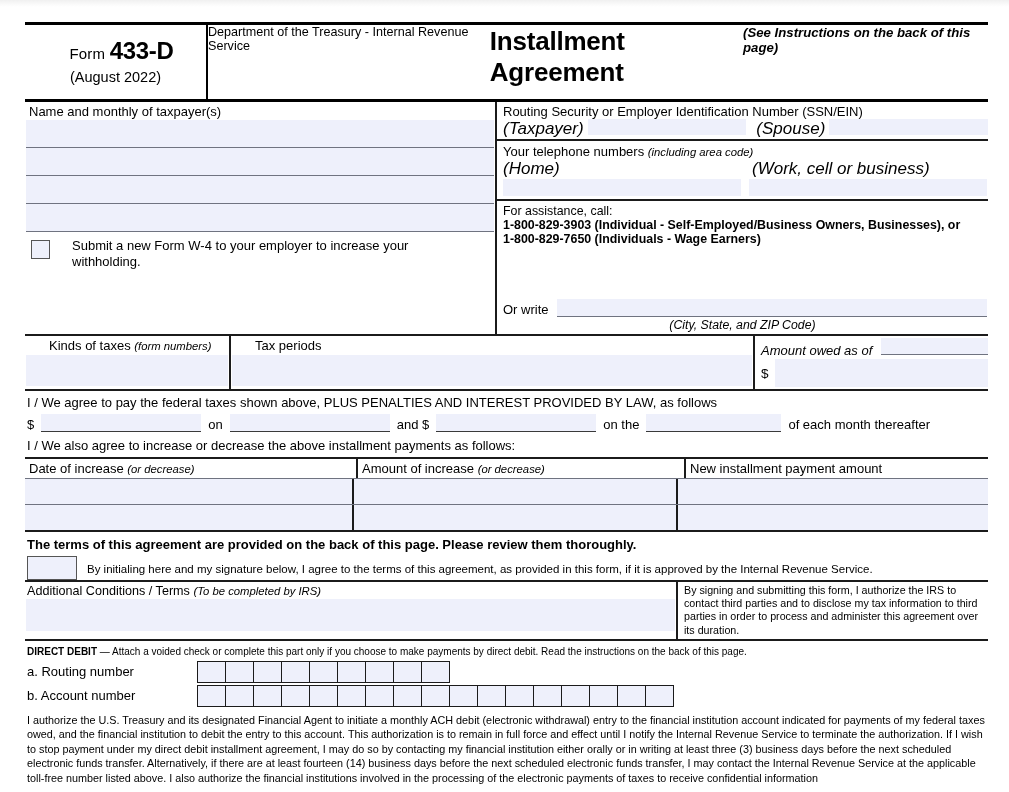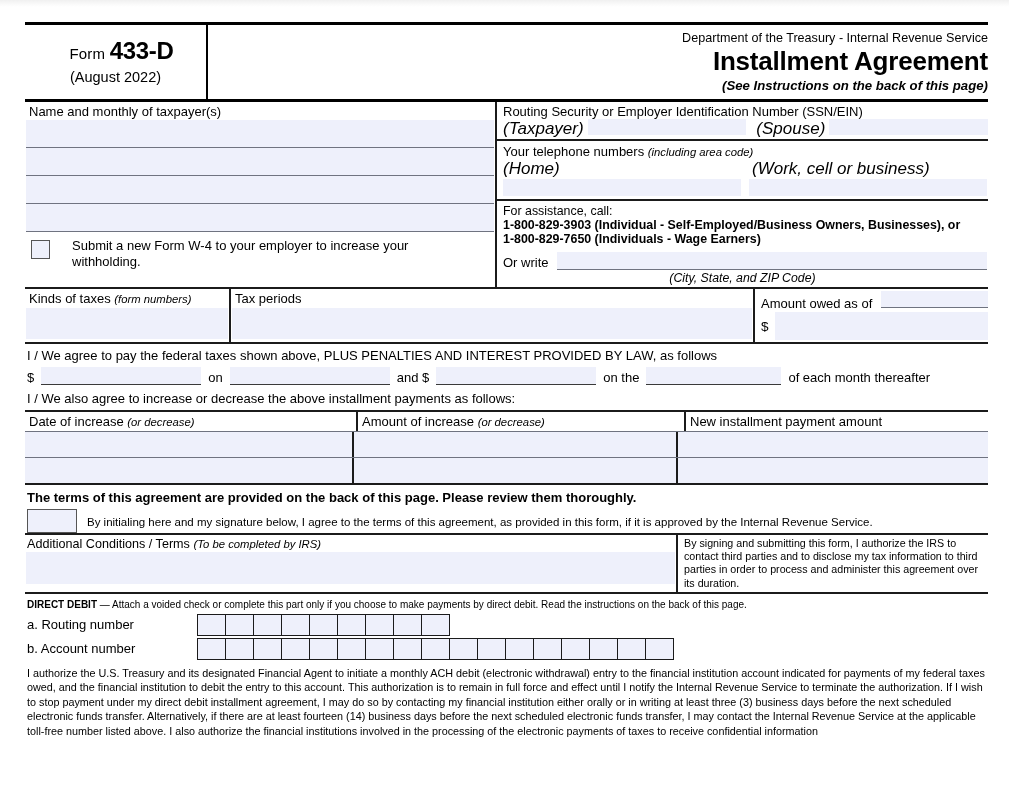--- a/index.html
+++ b/index.html
@@ -28,21 +28,21 @@
   .fill{background:#eef0fb;}
   .sm{font-size:11.3px;}
 
   
   .hdr{display:flex;border-top:3px solid #000;border-bottom:3px solid #000;height:74px;}
   .hdr-left{width:181px;display:flex;flex-direction:column;align-items:center;
     justify-content:center;border-right:2px solid #000;padding-bottom:2px;}
   .hdr-formline{font-size:15px;letter-spacing:.2px;margin-left:12px;}
   .hdr-formline b{font-size:24px;font-weight:bold;letter-spacing:-.3px;}
   .hdr-date{font-size:14.5px;margin-top:4px;}
-  .hdr-right{flex:1;display:flex;flex-direction:column;align-items:flex-end;justify-content:center;}
+  .hdr-right{flex:1;display:flex;flex-direction:row;align-items:flex-start;justify-content:center;}
   .hdr-dept{font-size:12.6px;}
   .hdr-title{font-size:26px;font-weight:bold;letter-spacing:-.2px;margin:1px 0 1px;}
   .hdr-sub{font-size:13.2px;font-weight:bold;font-style:italic;}
 
   
   .ident{display:flex;border-bottom:2px solid #1b1b1b;}
   .ident-l{width:470px;border-right:2px solid #1b1b1b;}
   .ident-r{flex:1;}
 
   .addr-cap{font-size:13px;padding:2px 0 1px 4px;}
@@ -61,35 +61,35 @@
   .sep2{border-bottom:2px solid #1b1b1b;}
 
   .tel-cap{font-size:13px;padding:3px 0 0 6px;}
   .telfills{display:flex;gap:8px;padding:0 1px 0 6px;}
   .telfills div{flex:1;height:17px;background:#eef0fb;}
 
   .assist{padding:3px 0 2px 6px;}
   .assist-c{font-size:12.4px;}
   .assist-b{font-size:12.4px;font-weight:bold;line-height:1.16;}
   .orwrite{display:flex;align-items:flex-end;padding:3px 1px 0 6px;}
-  .orwrite span{font-size:13px;white-space:nowrap;}
+  .orwrite span{font-size:13px;white-space:nowrap;margin-top:47px;}
   .orwrite .fillline{flex:1;height:17px;background:#eef0fb;margin-left:8px;border-bottom:1px solid #6f7380;}
   .citycap{text-align:center;font-size:12.3px;font-style:italic;padding:1px 0 2px;}
 
   
   .taxes{display:flex;border-bottom:2px solid #1b1b1b;}
   .tcol{border-right:2px solid #1b1b1b;}
   .tcol:last-child{border-right:none;}
-  .tcap{font-size:13px;padding:2px 12px 2px 4px;}
+  .tcap{font-size:13px;padding:2px 12px 2px 4px;margin-left:20px;}
   .tfill{height:31px;background:#eef0fb;margin:0 1px;}
   .c1{width:204px;}
   .c2{width:522px;}
   .c3{flex:1;}
   .owed-top{display:flex;align-items:baseline;padding:2px 0 0 6px;}
-  .owed-top .olab{font-size:13px;white-space:nowrap;}
+  .owed-top .olab{font-size:13px;white-space:nowrap;font-style:italic;}
   .owed-top .ofill{flex:1;height:16px;background:#eef0fb;margin-left:9px;border-bottom:1px solid #6f7380;}
   .owed-bot{display:flex;align-items:center;padding-left:6px;height:31px;}
   .owed-bot .dollar{font-size:13.5px;}
   .owed-bot .ofill2{flex:1;height:28px;background:#eef0fb;margin-left:6px;}
 
   
   .agree1{font-size:13px;padding:4px 0 2px 2px;}
   .payrow{display:flex;align-items:flex-end;padding:2px 0 3px 2px;font-size:13px;}
   .payrow .t{white-space:nowrap;}
   .blank{height:17px;background:#eef0fb;border-bottom:1px solid #3a3a3a;margin:0 7px;}

